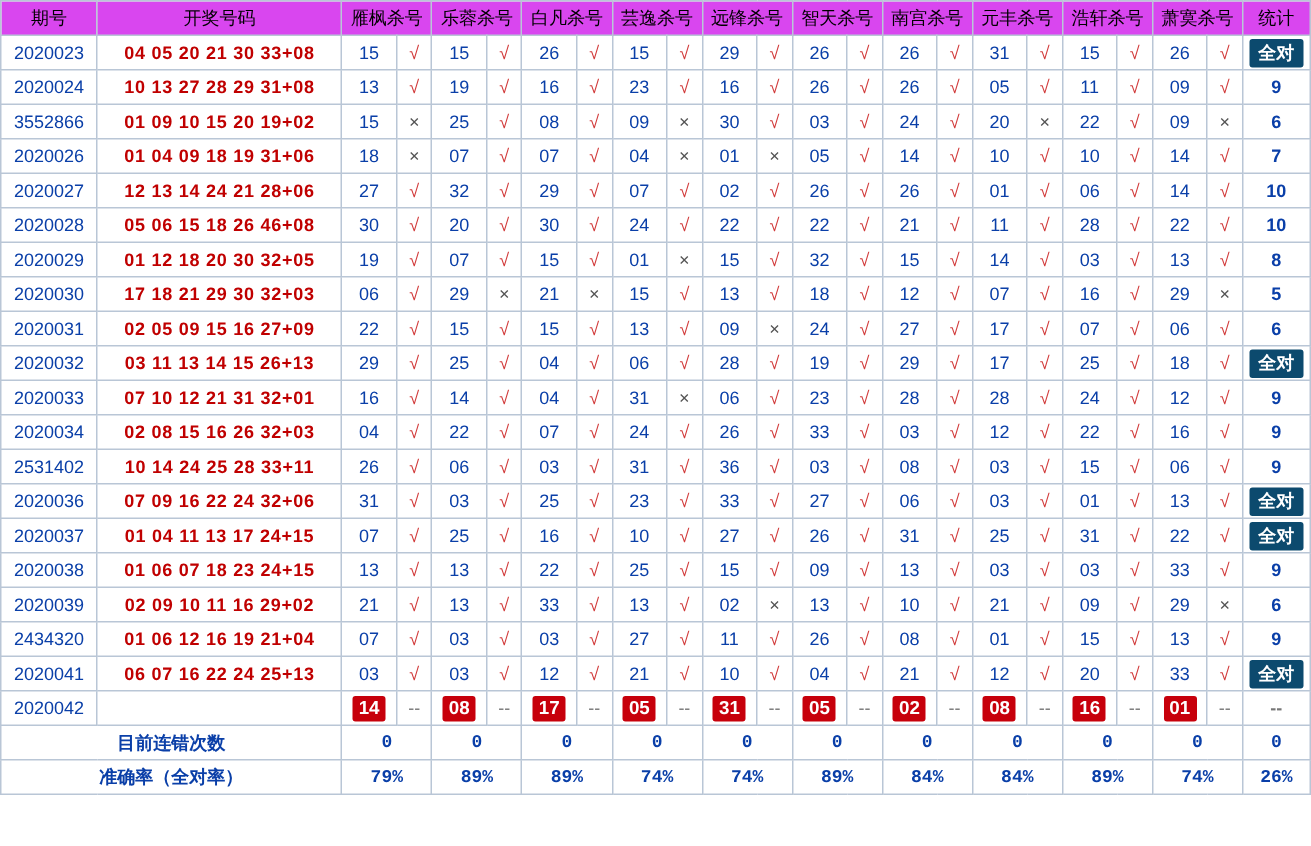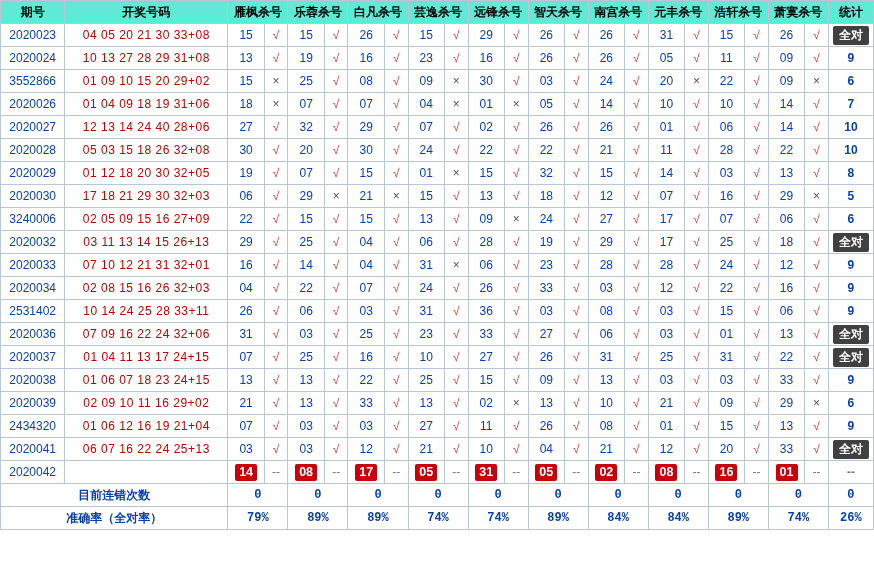--- a/index.html
+++ b/index.html
@@ -1,29 +1,29 @@
 <!DOCTYPE html>
 <html><head>
 <meta charset="utf-8">
 <style>
   html,body{margin:0;padding:0;background:#ffffff;}
   body{font-family:"Liberation Sans","DejaVu Sans",sans-serif;font-size:12px;color:#000;}
   #wrap{width:874px;height:564px;overflow:hidden;position:relative;}
   table.lot{border-collapse:collapse;width:874px;table-layout:fixed;}
   table.lot td,table.lot th{border:1px solid #b9c6d6;padding:0;text-align:center;vertical-align:middle;height:22px;font-size:12px;}
-  thead th{background:#5eead4;color:#000;font-weight:bold;height:24px;font-size:13px;}
+  thead th{background:#d946ef;color:#000;font-weight:normal;height:24px;font-size:13px;}
   td.period{color:#0a3fa8;font-size:12px;margin-left:28px;}
-  td.codes{color:#c00000;font-weight:normal;letter-spacing:0.5px;font-size:12.5px;text-align:center;}
+  td.codes{color:#c00000;font-weight:bold;letter-spacing:0.5px;font-size:12.5px;text-align:center;}
   td.num{color:#0a3fa8;text-align:center;width:34px;}
   td.mark{width:22px;text-align:center;}
   .chk{color:#d23b3b;font-size:12px;}
   .xx{color:#555;font-size:12px;}
   .dash{color:#777;}
   td.stat{width:40px;color:#0a3fa8;font-weight:bold;}
-  .allright{display:inline-block;background:#404040;color:#fff;font-weight:bold;padding:1px 6px;border-radius:2px;font-size:12px;}
+  .allright{display:inline-block;background:#0c4a6e;color:#fff;font-weight:bold;padding:1px 6px;border-radius:2px;font-size:12px;}
   tr.current td{background:#ffffff;}
   .curlabel{background:#c7000b;color:#fff;font-weight:bold;text-align:center;font-size:13px;}
   .ball{display:inline-block;background:#c7000b;color:#fff;font-weight:bold;width:22px;height:17px;line-height:17px;border-radius:2px;font-size:12.5px;}
   tr.sum td{color:#0a3fa8;font-weight:bold;font-family:Liberation Mono, monospace;}
   td.sumlabel{text-align:right;padding-right:8px;color:#000;font-weight:normal;}
   td.pct{color:#c00000;font-weight:bold;}
 </style>
 </head>
 <body>
 
@@ -117,21 +117,21 @@
           <td class="num">05</td>
           <td class="mark"><span class="chk">√</span></td>
           <td class="num">11</td>
           <td class="mark"><span class="chk">√</span></td>
           <td class="num">09</td>
           <td class="mark"><span class="chk">√</span></td>
           <td class="stat">9</td>
         </tr>
         <tr>
           <td class="period">3552866</td>
-          <td class="codes">01 09 10 15 20 29+02</td>
+          <td class="codes">01 09 10 15 20 19+02</td>
           <td class="num">15</td>
           <td class="mark"><span class="xx">×</span></td>
           <td class="num">25</td>
           <td class="mark"><span class="chk">√</span></td>
           <td class="num">08</td>
           <td class="mark"><span class="chk">√</span></td>
           <td class="num">09</td>
           <td class="mark"><span class="xx">×</span></td>
           <td class="num">30</td>
           <td class="mark"><span class="chk">√</span></td>
@@ -167,21 +167,21 @@
           <td class="num">10</td>
           <td class="mark"><span class="chk">√</span></td>
           <td class="num">10</td>
           <td class="mark"><span class="chk">√</span></td>
           <td class="num">14</td>
           <td class="mark"><span class="chk">√</span></td>
           <td class="stat">7</td>
         </tr>
         <tr>
           <td class="period">2020027</td>
-          <td class="codes">12 13 14 24 40 28+06</td>
+          <td class="codes">12 13 14 24 21 28+06</td>
           <td class="num">27</td>
           <td class="mark"><span class="chk">√</span></td>
           <td class="num">32</td>
           <td class="mark"><span class="chk">√</span></td>
           <td class="num">29</td>
           <td class="mark"><span class="chk">√</span></td>
           <td class="num">07</td>
           <td class="mark"><span class="chk">√</span></td>
           <td class="num">02</td>
           <td class="mark"><span class="chk">√</span></td>
@@ -192,21 +192,21 @@
           <td class="num">01</td>
           <td class="mark"><span class="chk">√</span></td>
           <td class="num">06</td>
           <td class="mark"><span class="chk">√</span></td>
           <td class="num">14</td>
           <td class="mark"><span class="chk">√</span></td>
           <td class="stat">10</td>
         </tr>
         <tr>
           <td class="period">2020028</td>
-          <td class="codes">05 03 15 18 26 32+08</td>
+          <td class="codes">05 06 15 18 26 46+08</td>
           <td class="num">30</td>
           <td class="mark"><span class="chk">√</span></td>
           <td class="num">20</td>
           <td class="mark"><span class="chk">√</span></td>
           <td class="num">30</td>
           <td class="mark"><span class="chk">√</span></td>
           <td class="num">24</td>
           <td class="mark"><span class="chk">√</span></td>
           <td class="num">22</td>
           <td class="mark"><span class="chk">√</span></td>
@@ -266,21 +266,21 @@
           <td class="mark"><span class="chk">√</span></td>
           <td class="num">07</td>
           <td class="mark"><span class="chk">√</span></td>
           <td class="num">16</td>
           <td class="mark"><span class="chk">√</span></td>
           <td class="num">29</td>
           <td class="mark"><span class="xx">×</span></td>
           <td class="stat">5</td>
         </tr>
         <tr>
-          <td class="period">3240006</td>
+          <td class="period">2020031</td>
           <td class="codes">02 05 09 15 16 27+09</td>
           <td class="num">22</td>
           <td class="mark"><span class="chk">√</span></td>
           <td class="num">15</td>
           <td class="mark"><span class="chk">√</span></td>
           <td class="num">15</td>
           <td class="mark"><span class="chk">√</span></td>
           <td class="num">13</td>
           <td class="mark"><span class="chk">√</span></td>
           <td class="num">09</td>

